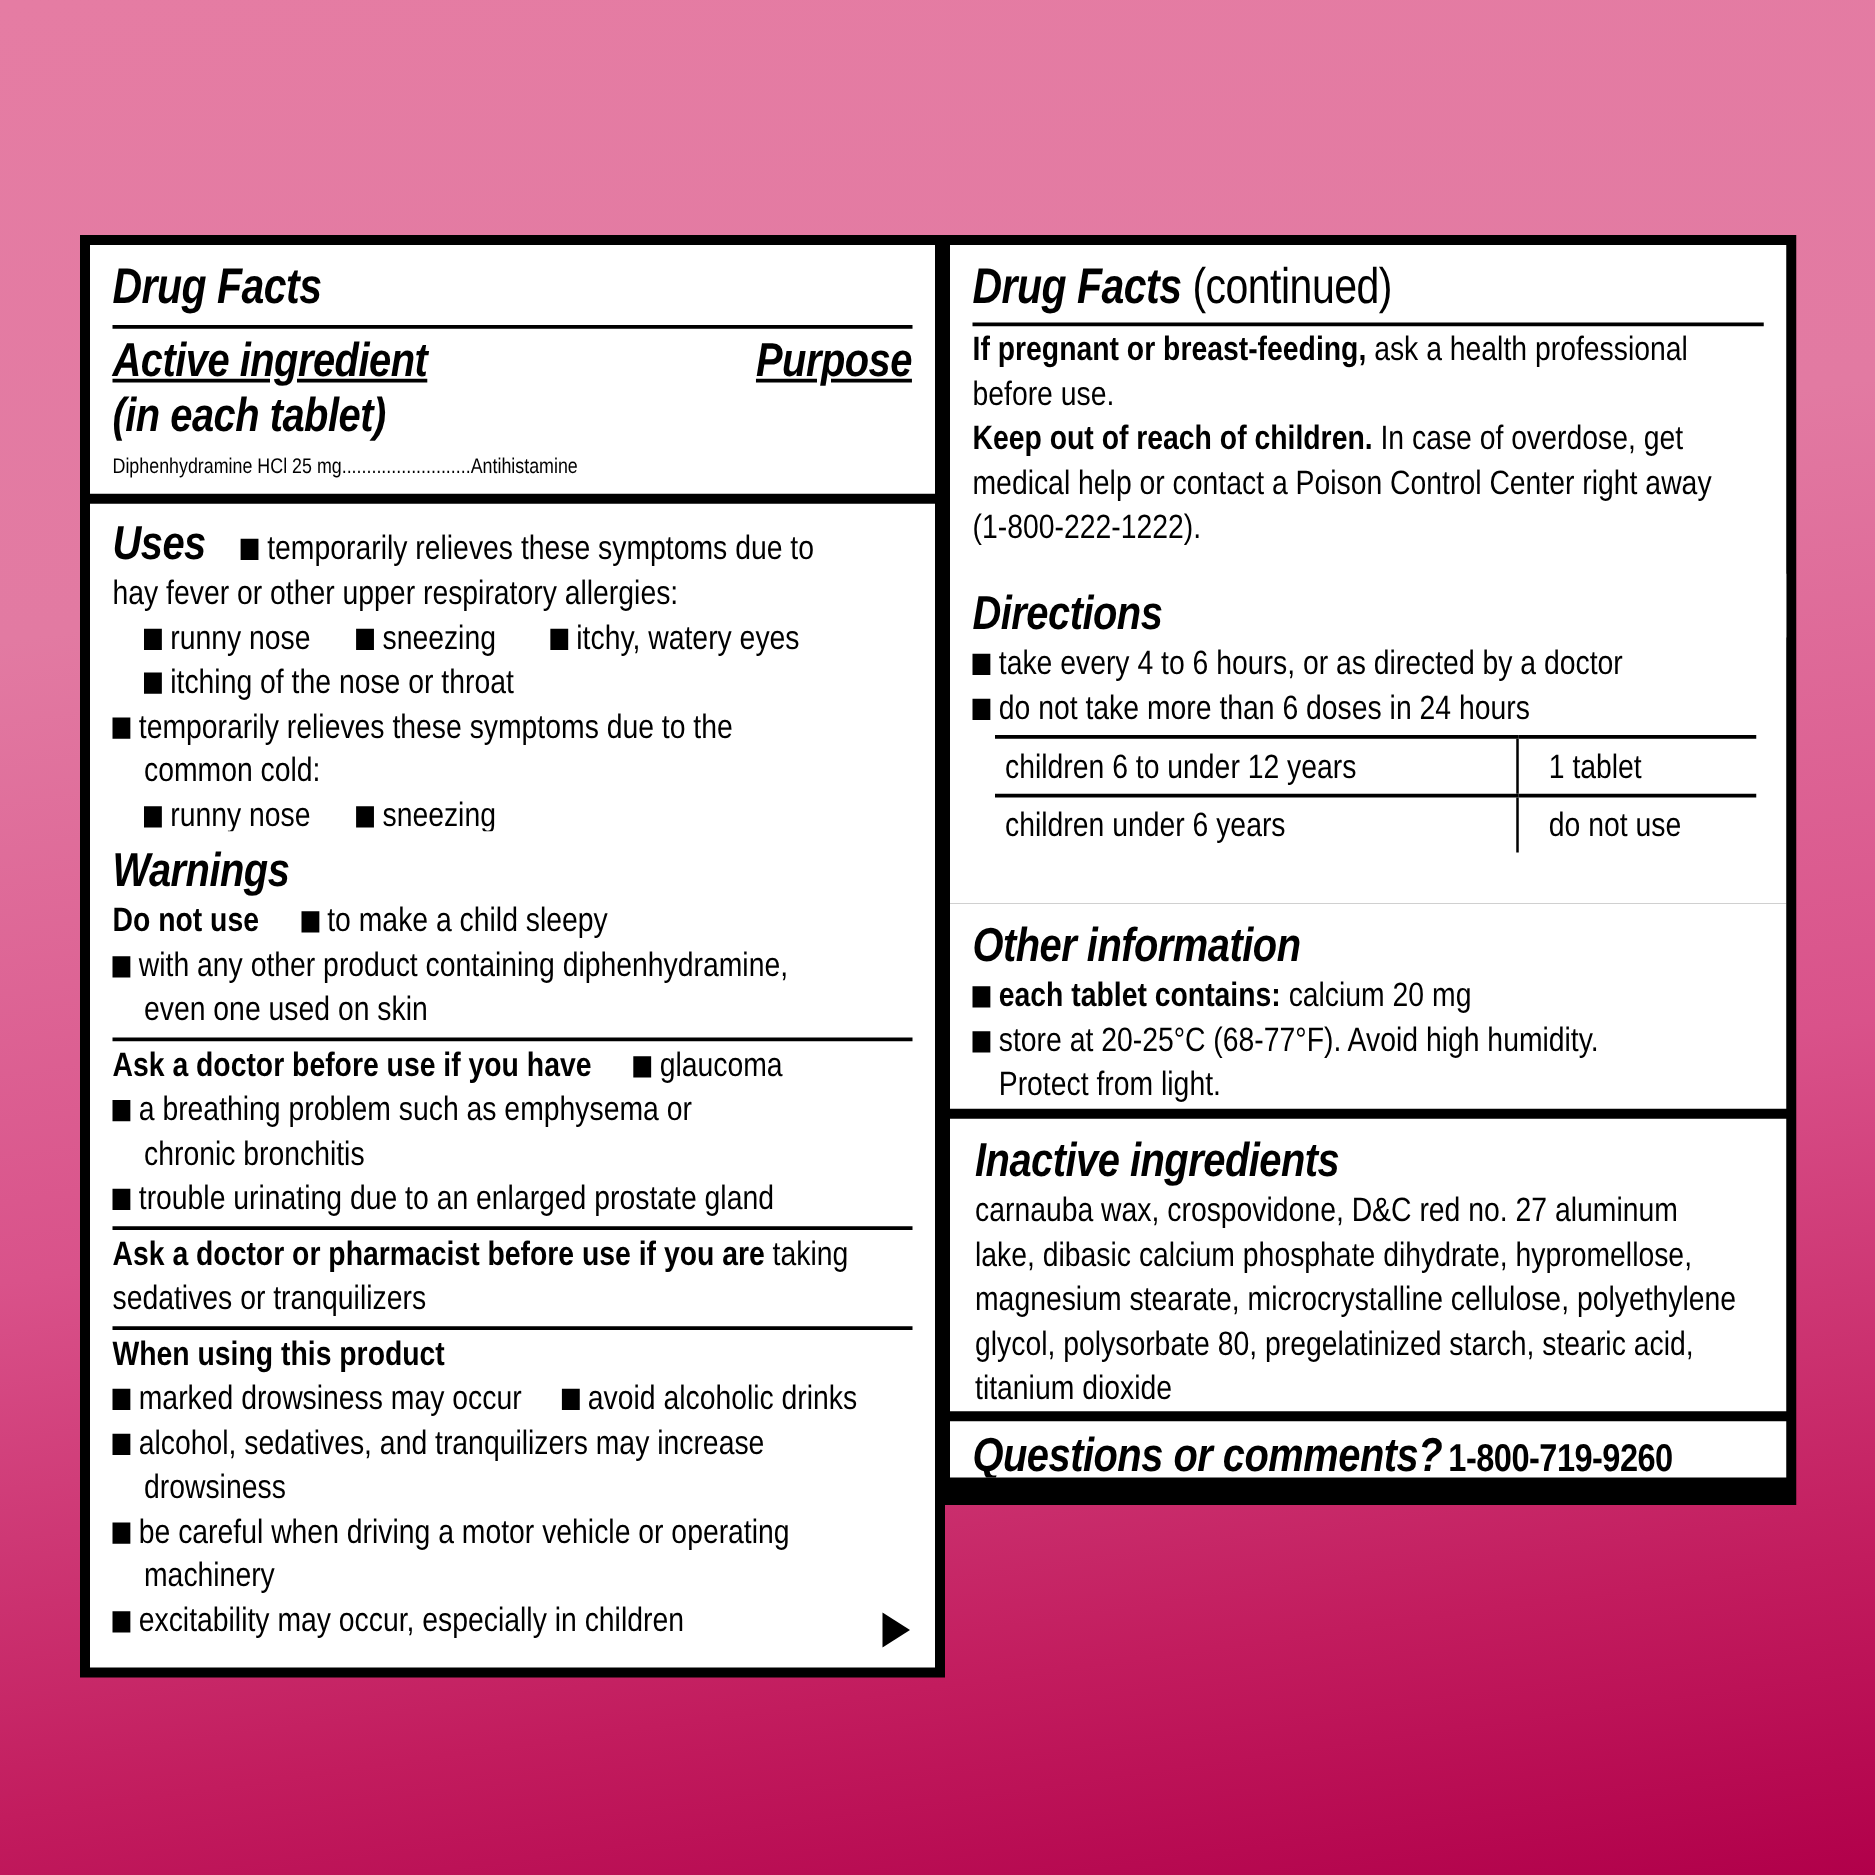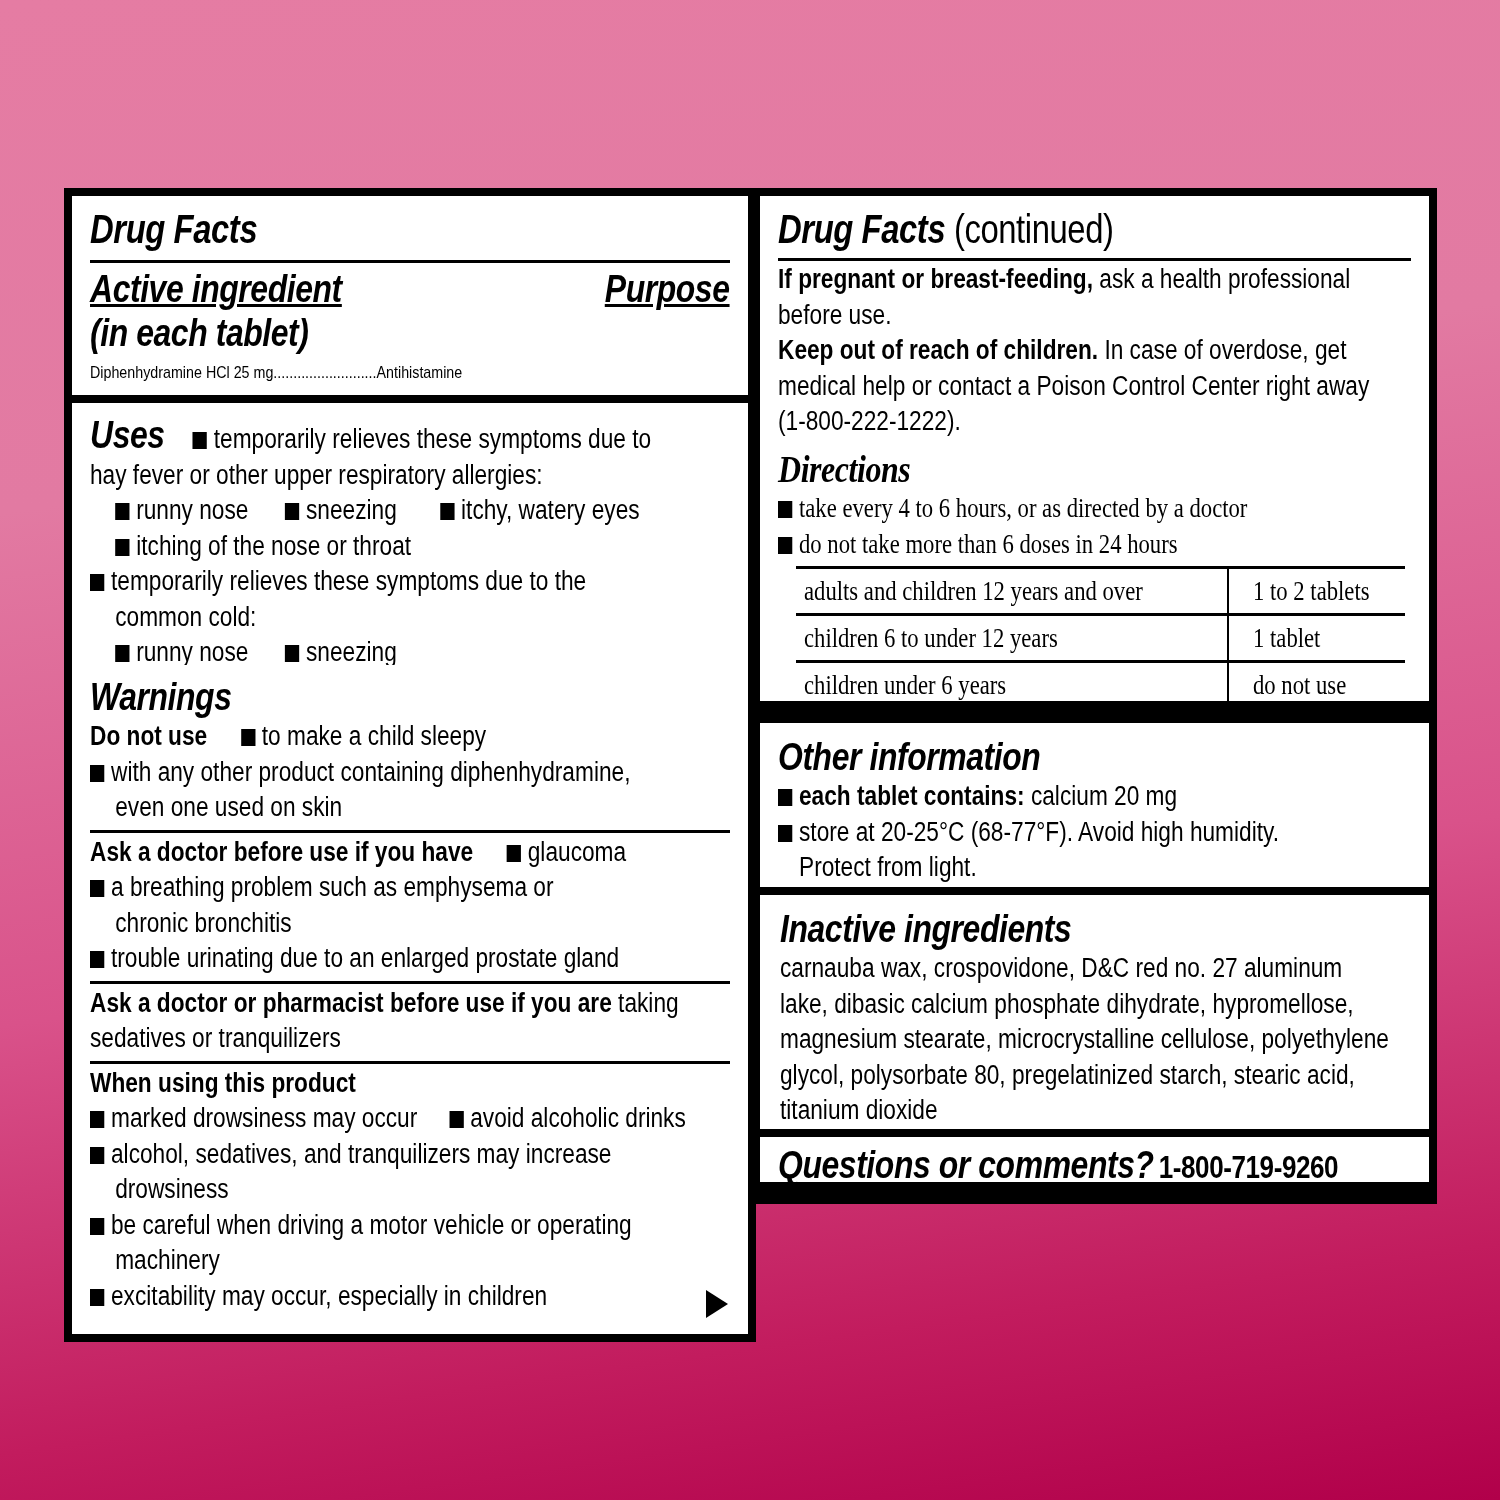--- a/index.html
+++ b/index.html
@@ -164,34 +164,30 @@
       <span class="bold">If pregnant or breast-feeding,</span><span> ask a health professional</span>
     </div>
     <div class="line">before use.</div>
     <div class="line">
       <span class="bold">Keep out of reach of children.</span><span> In case of overdose, get</span>
     </div>
     <div class="line">medical help or contact a Poison Control Center right away</div>
     <div class="line">(1-800-222-1222).</div>
   </div>
 
-  <div class="section" style="top:249px; height:264px;font-family:Liberation Serif, serif;">
+  <div class="section" style="top:271px; height:264px;">
     <div class="h-sub scaled" style="margin-top:6px;">Directions</div>
     <div class="line">
       <span class="bullet"></span><span>take every 4 to 6 hours, or as directed by a doctor</span>
     </div>
     <div class="line">
       <span class="bullet"></span><span>do not take more than 6 doses in 24 hours</span>
     </div>
     <table class="dose-table" style="margin-top:4px;">
       <tbody>
-          <tr>
-        <td><span class="cell-inner">adults and children 12 years and over</span></td>
-        <td class="dose"><span class="cell-inner">1 to 2 tablets</span></td>
-      </tr>
       <tr>
         <td><span class="cell-inner">children 6 to under 12 years</span></td>
         <td class="dose"><span class="cell-inner">1 tablet</span></td>
       </tr>
       <tr>
         <td><span class="cell-inner">children under 6 years</span></td>
         <td class="dose"><span class="cell-inner">do not use</span></td>
       </tr>
     </tbody>
       </table>

